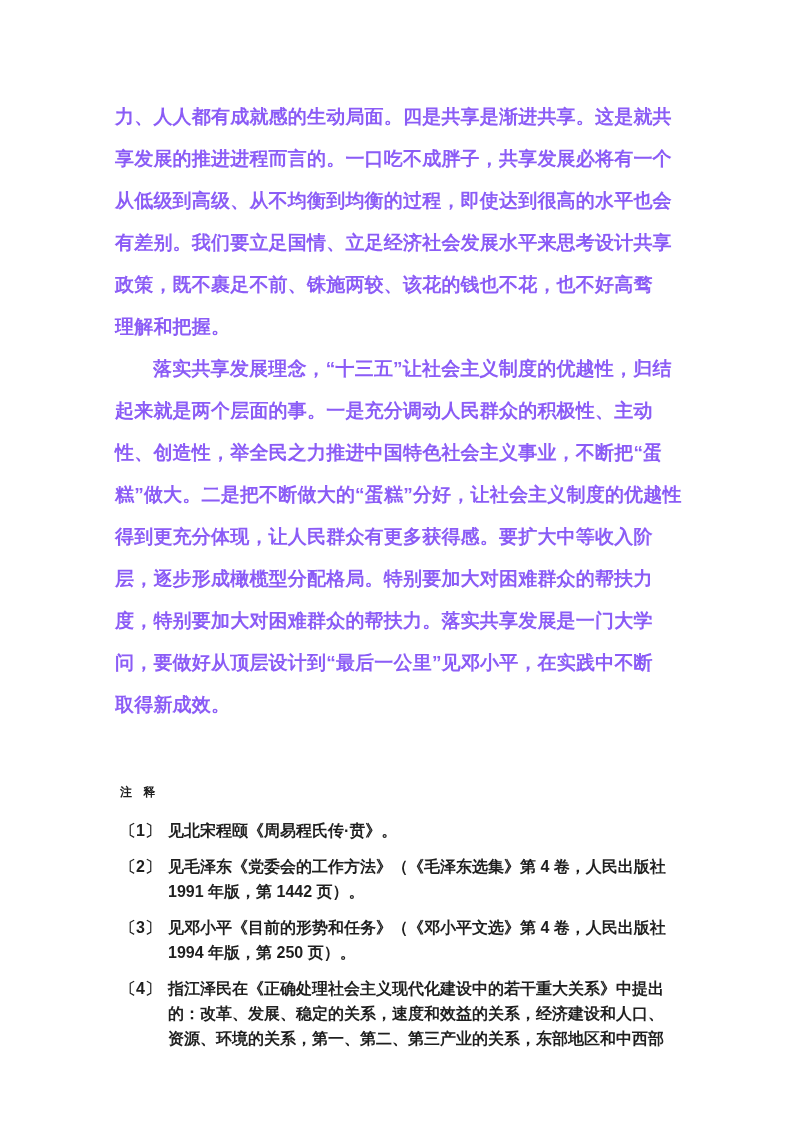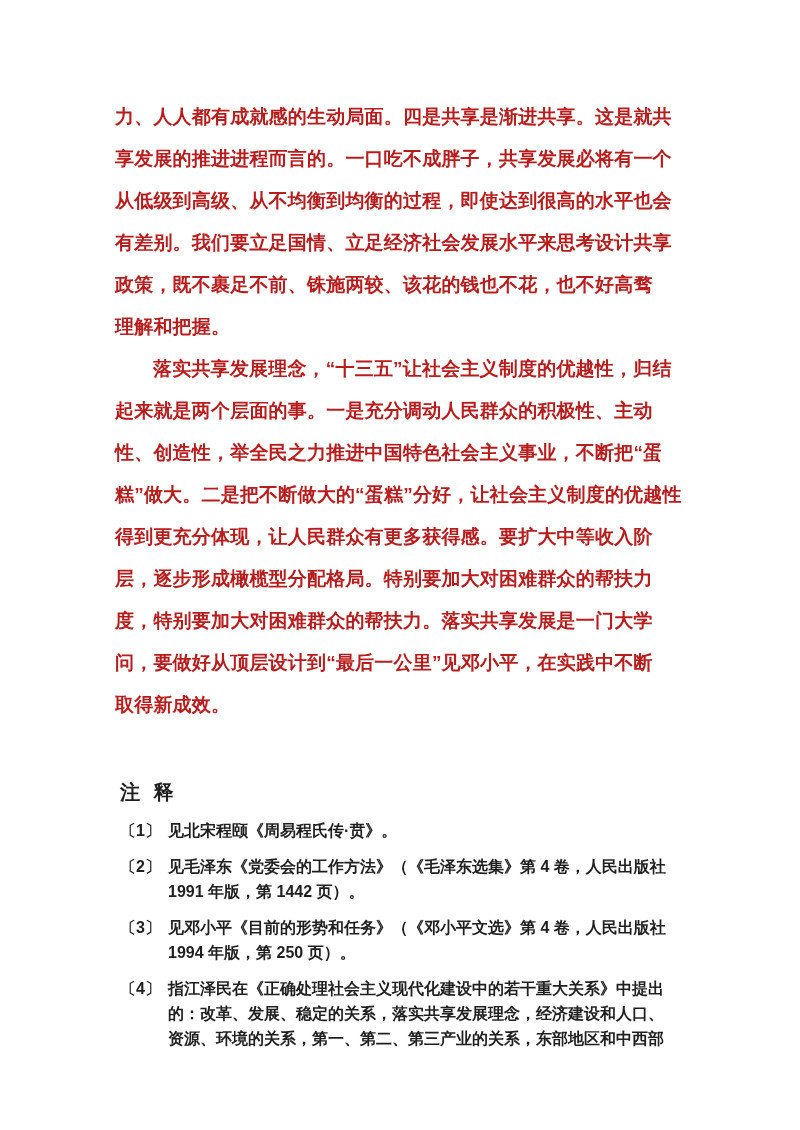--- a/index.html
+++ b/index.html
@@ -16,40 +16,40 @@
     font-family: "Liberation Sans", sans-serif;
   }
   .body-text {
     position: absolute;
     left: 115px;
     top: 96px;
     width: 562px;
     font-size: 19px;
     line-height: 42px;
     font-weight: 600;
-    color: #b91c1c;
+    color: #8b5cf6;
     letter-spacing: 0.2px;
   }
   .body-line {
     white-space: nowrap;
     height: 42px;
   }
   .body-line.indent-first {
     text-indent: 38px;
   }
   .notes {
     position: absolute;
     left: 120px;
     top: 782px;
     width: 575px;
     color: #1f1f1f;
     font-weight: 600;
   }
   .notes-heading {
-    font-size: 20px;
+    font-size: 12px;
     line-height: 20px;
     margin-bottom: 16px;
     letter-spacing: 4px;
   }
   .note {
     display: flex;
     align-items: flex-start;
     margin-bottom: 11px;
     font-size: 16px;
     line-height: 25px;
@@ -121,20 +121,20 @@
       <div class="note-body">
         <div class="note-line">见邓小平《目前的形势和任务》（《邓小平文选》第 4 卷，人民出版社</div>
         <div class="note-line">1994 年版，第 250 页）。</div>
       </div>
     </div>
 
     <div class="note">
       <div class="note-label">〔4〕</div>
       <div class="note-body">
         <div class="note-line">指江泽民在《正确处理社会主义现代化建设中的若干重大关系》中提出</div>
-        <div class="note-line">的：改革、发展、稳定的关系，落实共享发展理念，经济建设和人口、</div>
+        <div class="note-line">的：改革、发展、稳定的关系，速度和效益的关系，经济建设和人口、</div>
         <div class="note-line">资源、环境的关系，第一、第二、第三产业的关系，东部地区和中西部</div>
       </div>
     </div>
 
   </div>
 
 </div>
 
 </body></html>

